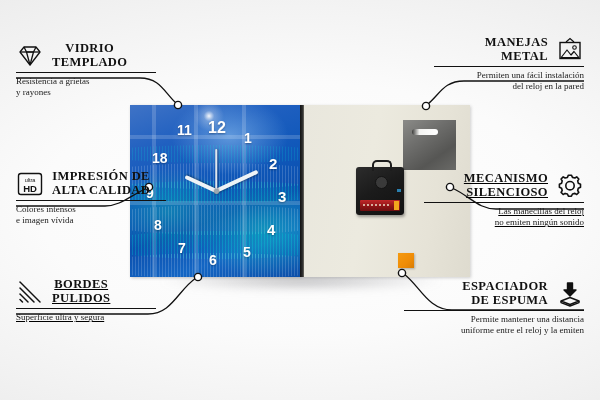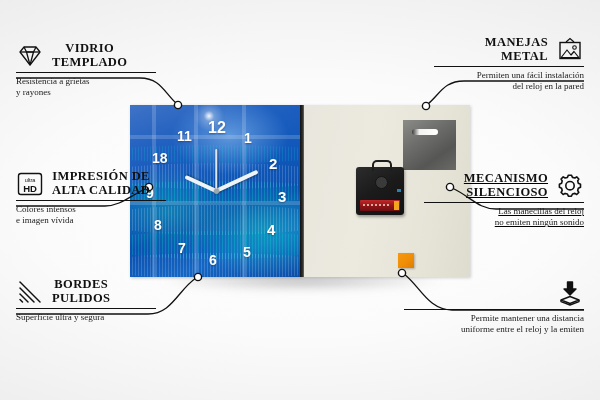--- a/index.html
+++ b/index.html
@@ -136,21 +136,21 @@
       <div class="num" style="left:114px;top:26px;">1</div>
       <div class="num" style="left:139px;top:52px;font-size:15px;">2</div>
       <div class="num" style="left:148px;top:85px;font-size:15px;">3</div>
       <div class="num" style="left:137px;top:118px;font-size:15px;">4</div>
       <div class="num" style="left:113px;top:140px;">5</div>
       <div class="num" style="left:79px;top:148px;">6</div>
       <div class="num" style="left:48px;top:136px;">7</div>
       <div class="num" style="left:24px;top:113px;">8</div>
       <div class="num" style="left:16px;top:81px;">9</div>
       <div class="num" style="left:22px;top:46px;">18</div>
-      <div class="num" style="left:47px;top:24px;">11</div>
+      <div class="num" style="left:47px;top:18px;">11</div>
 
       <div class="hand" id="hand-hour"></div>
       <div class="hand" id="hand-minute"></div>
       <div class="hand" id="hand-second"></div>
       <div id="hand-cap"></div>
     </div>
 
     <div id="backpanel">
       <div id="hanger">
         <div id="hanger-slot"></div>
@@ -221,21 +221,21 @@
         <text x="14" y="20.5" text-anchor="middle" font-family="Liberation Sans, sans-serif" font-size="9.5" font-weight="bold" fill="#111">HD</text>
       </svg>
       <div class="co-title">IMPRESIÓN DE
 ALTA CALIDAD</div>
     </div>
     <div class="co-rule" style="width:150px;"></div>
     <div class="co-desc">Colores intensos
 e imagen vívida</div>
   </div>
 
-  <div class="callout co-left" style="left:16px;top:278px;width:150px;">
+  <div class="callout co-left" style="left:16px;top:278px;width:150px;text-decoration:underline;">
     <div class="co-head">
       <svg class="ico" width="28" height="26" viewBox="0 0 28 26">
         <g stroke="#111" stroke-width="1.5" stroke-linecap="round">
           <path d="M4,3 L24,23"></path>
             <path d="M4,9 L18,23"></path>
             <path d="M4,15 L12,23"></path>
             <path d="M4,20.5 L6.5,23"></path>
         </g>
       </svg>
       <div class="co-title">BORDES
@@ -276,20 +276,22 @@
         </g>
       </svg>
     </div>
     <div class="co-rule" style="width:160px;margin-left:auto;"></div>
     <div class="co-desc">Las manecillas del reloj
 no emiten ningún sonido</div>
   </div>
 
   <div class="callout co-right" style="left:404px;top:280px;width:180px;">
     <div class="co-head">
+      <div class="co-title">ESPACIADOR
+DE ESPUMA</div>
       <svg class="ico" width="28" height="26" viewBox="0 0 28 26">
         <g fill="none" stroke="#111" stroke-width="1.4" stroke-linejoin="round">
           <path d="M11.5,2 L16.5,2 L16.5,9 L20,9 L14,15 L8,9 L11.5,9 Z" fill="#111"></path>
           <path d="M14,16.5 L23,20 L14,23.5 L5,20 Z"></path>
           <path d="M5,20 L5,21.6 L14,25 L23,21.6 L23,20"></path>
         </g>
       </svg>
     </div>
     <div class="co-rule" style="width:180px;margin-left:auto;"></div>
     <div class="co-desc">Permite mantener una distancia

